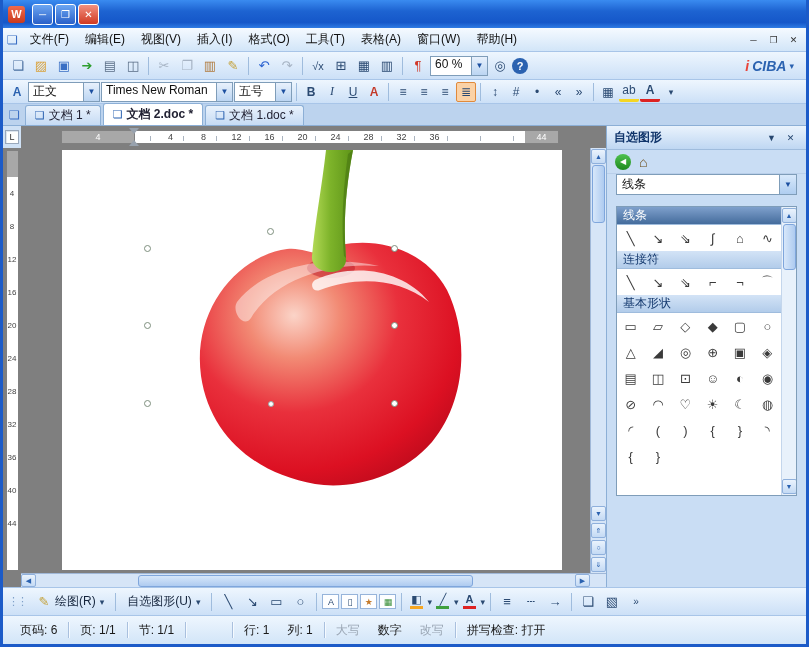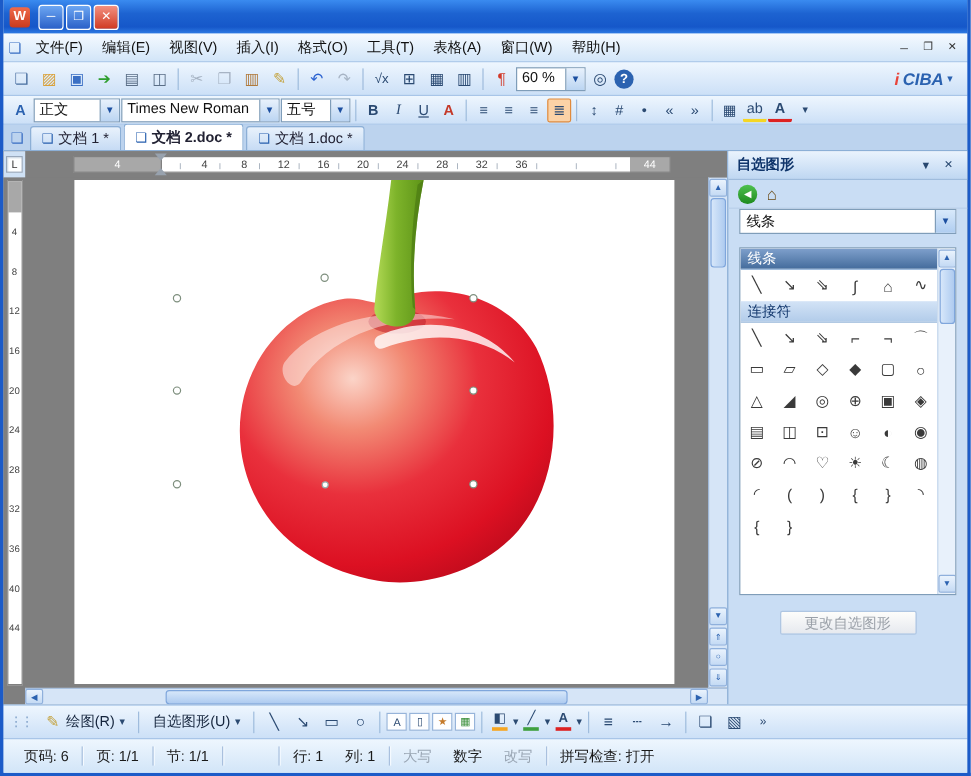--- a/index.html
+++ b/index.html
@@ -384,20 +384,21 @@
             </div>
           <div class="sec-h">连接符</div>
           <div class="icon-grid">
               <span class="icon-cell">╲</span>
               <span class="icon-cell">↘</span>
               <span class="icon-cell">⇘</span>
               <span class="icon-cell">⌐</span>
               <span class="icon-cell">¬</span>
               <span class="icon-cell">⌒</span>
             </div>
+          <div class="sec-h">基本形状</div>
           <div class="icon-grid">
               <span class="icon-cell">▭</span>
               <span class="icon-cell">▱</span>
               <span class="icon-cell">◇</span>
               <span class="icon-cell">◆</span>
               <span class="icon-cell">▢</span>
               <span class="icon-cell">○</span>
               <span class="icon-cell">△</span>
               <span class="icon-cell">◢</span>
               <span class="icon-cell">◎</span>
@@ -426,21 +427,20 @@
               <span class="icon-cell">}</span>
             </div>
         </div>
         <div class="tp-scroll">
           <div class="sbtn">▲</div>
           <div class="tp-thumb"></div>
           <div class="vtrack"></div>
           <div class="sbtn">▼</div>
         </div>
       </div>
-      <div class="tp-change">更改自选图形</div>
     </div>
   </div>
 
   <div class="drawbar">
     <span class="grip">⋮⋮</span>
     <div class="db-btn">
       <span class="ti" style="min-width:14px;height:14px;color:#C4A23C">✎</span>
       <span>绘图(R)</span>
       <span class="caret">▾</span>
     </div>

